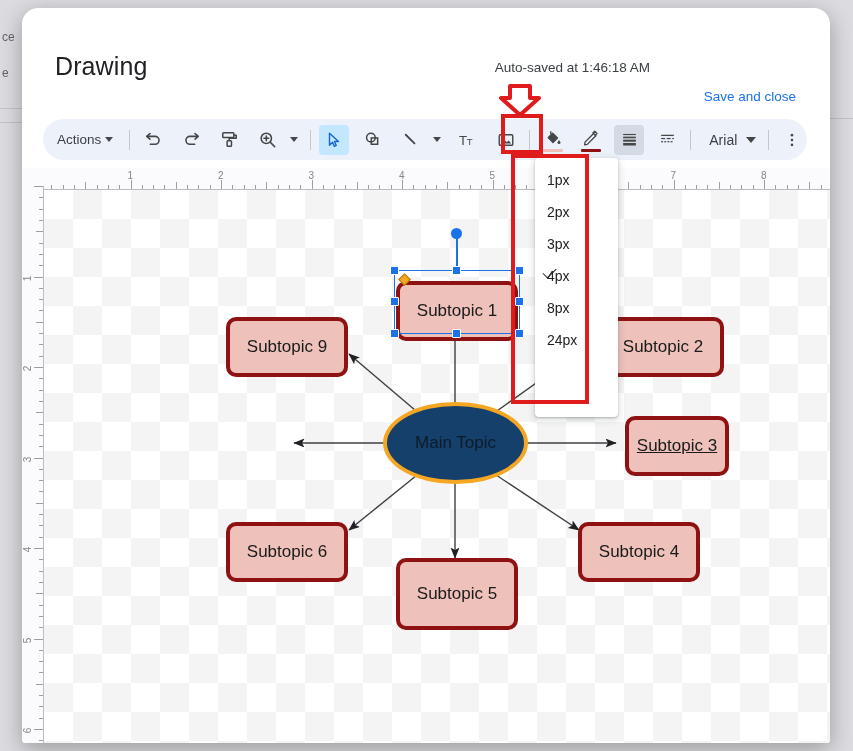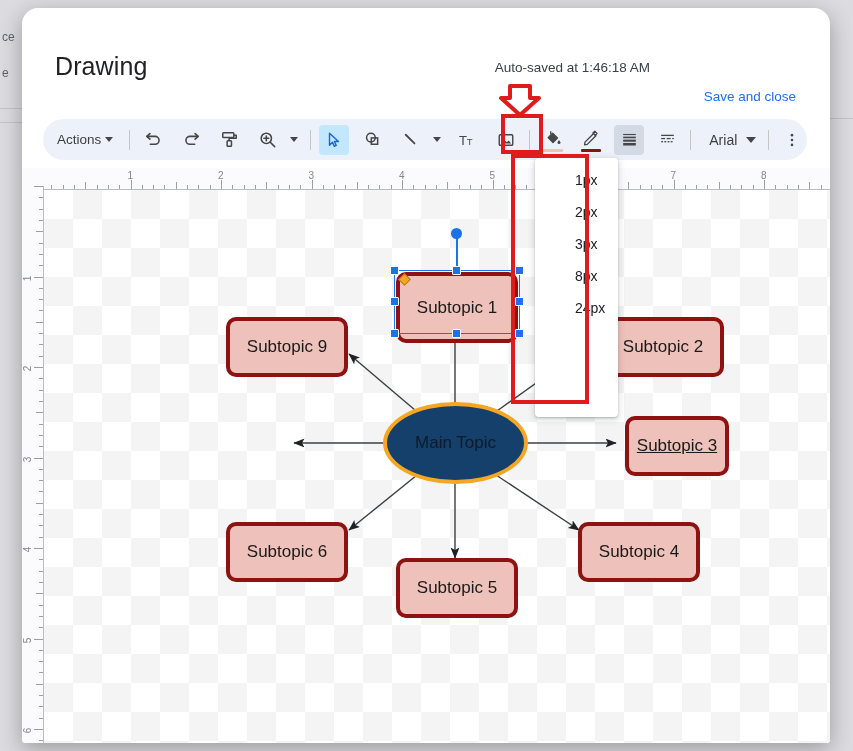--- a/index.html
+++ b/index.html
@@ -205,21 +205,21 @@
     width: 83px; height: 259px;
     background: #ffffff;
     border-radius: 4px;
     box-shadow: 0 2px 6px 2px rgba(60,64,67,.15), 0 1px 2px rgba(60,64,67,.30);
     padding: 6px 0;
     z-index: 40;
   }
   .lw-item {
     height: 32px; display: flex; align-items: center;
     font-size: 14px; color: #202124; cursor: pointer;
-    padding-left: 40px; position: relative;
+    padding-left: 12px; position: relative;
   }
   .lw-check {
     position: absolute; left: 8px; top: 8px;
     width: 13px; height: 7px;
     border-left: 1.6px solid #202124;
     border-bottom: 1.6px solid #202124;
     transform: rotate(-45deg);
   }
 
   
@@ -574,33 +574,33 @@
           <line x1="446" y1="281" x2="535" y2="340"></line>
           <line x1="455" y1="253" x2="572" y2="253"></line>
           <line x1="446" y1="226" x2="530" y2="166"></line>
         </g>
       </svg>
 
       <div id="main-topic" style="left:339px; top:212px; width:145px; height:82px;">
         <span>Main Topic</span>
       </div>
 
-      <div class="node" style="left:352px; top:82px; width:122px; height:71px;">
+      <div class="node" style="left:352px; top:91px; width:122px; height:60px;">
         <span>Subtopic 1</span>
       </div>
       <div class="node" style="left:558px; top:127px; width:122px; height:60px;">
         <span>Subtopic 2</span>
       </div>
       <div class="node" style="left:581px; top:226px; width:104px; height:60px;text-decoration:underline;">
         <span>Subtopic 3</span>
       </div>
       <div class="node" style="left:534px; top:332px; width:122px; height:60px;">
         <span>Subtopic 4</span>
       </div>
-      <div class="node" style="left:352px; top:368px; width:122px; height:60px;">
+      <div class="node" style="left:352px; top:368px; width:122px; height:72px;">
         <span>Subtopic 5</span>
       </div>
       <div class="node" style="left:182px; top:332px; width:122px; height:60px;">
         <span>Subtopic 6</span>
       </div>
       <div class="node" style="left:182px; top:127px; width:122px; height:60px;">
         <span>Subtopic 9</span>
       </div>
 
       <div class="sel-outline" style="left:350px; top:80px; width:126px; height:64px;"></div>
@@ -622,20 +622,24 @@
     <div class="lw-item">
       <span>1px</span>
     </div>
     <div class="lw-item">
       <span>2px</span>
     </div>
     <div class="lw-item">
       <span>3px</span>
     </div>
     <div class="lw-item">
+      <span class="lw-check"></span>
+      <span>4px</span>
+    </div>
+    <div class="lw-item">
       <span>8px</span>
     </div>
     <div class="lw-item">
       <span>24px</span>
     </div>
   </div>
 
 </div>
 
 <svg id="anno-arrow" style="left:496px; top:84px;" width="48" height="34" viewBox="0 0 48 34">

